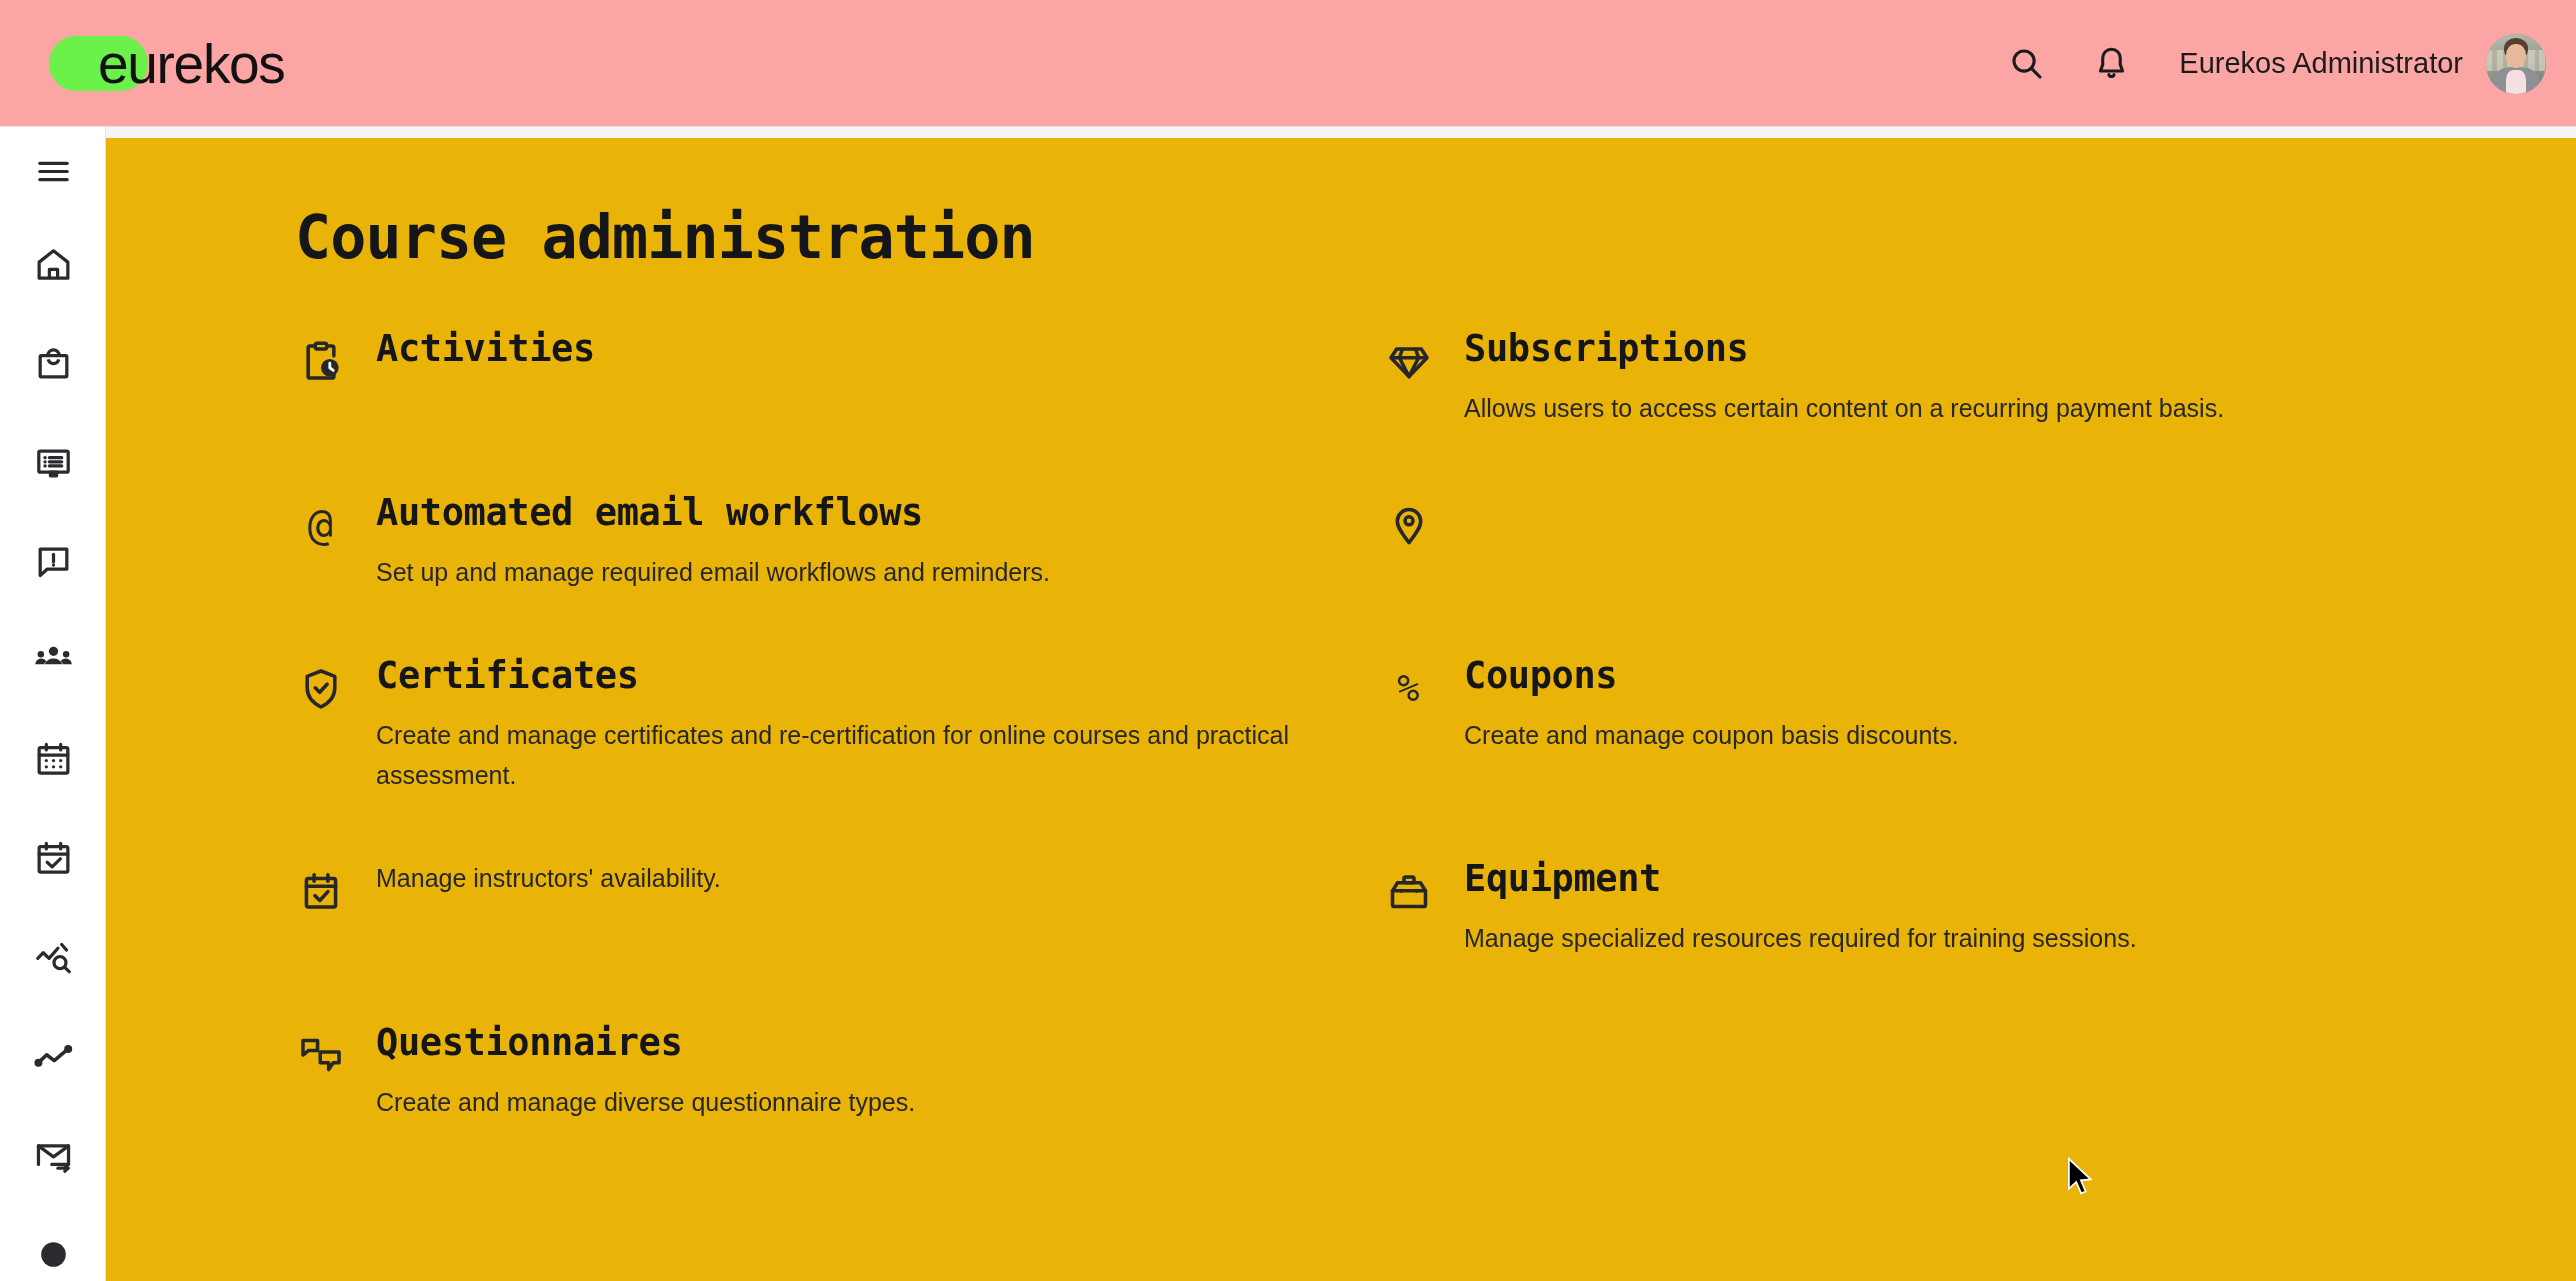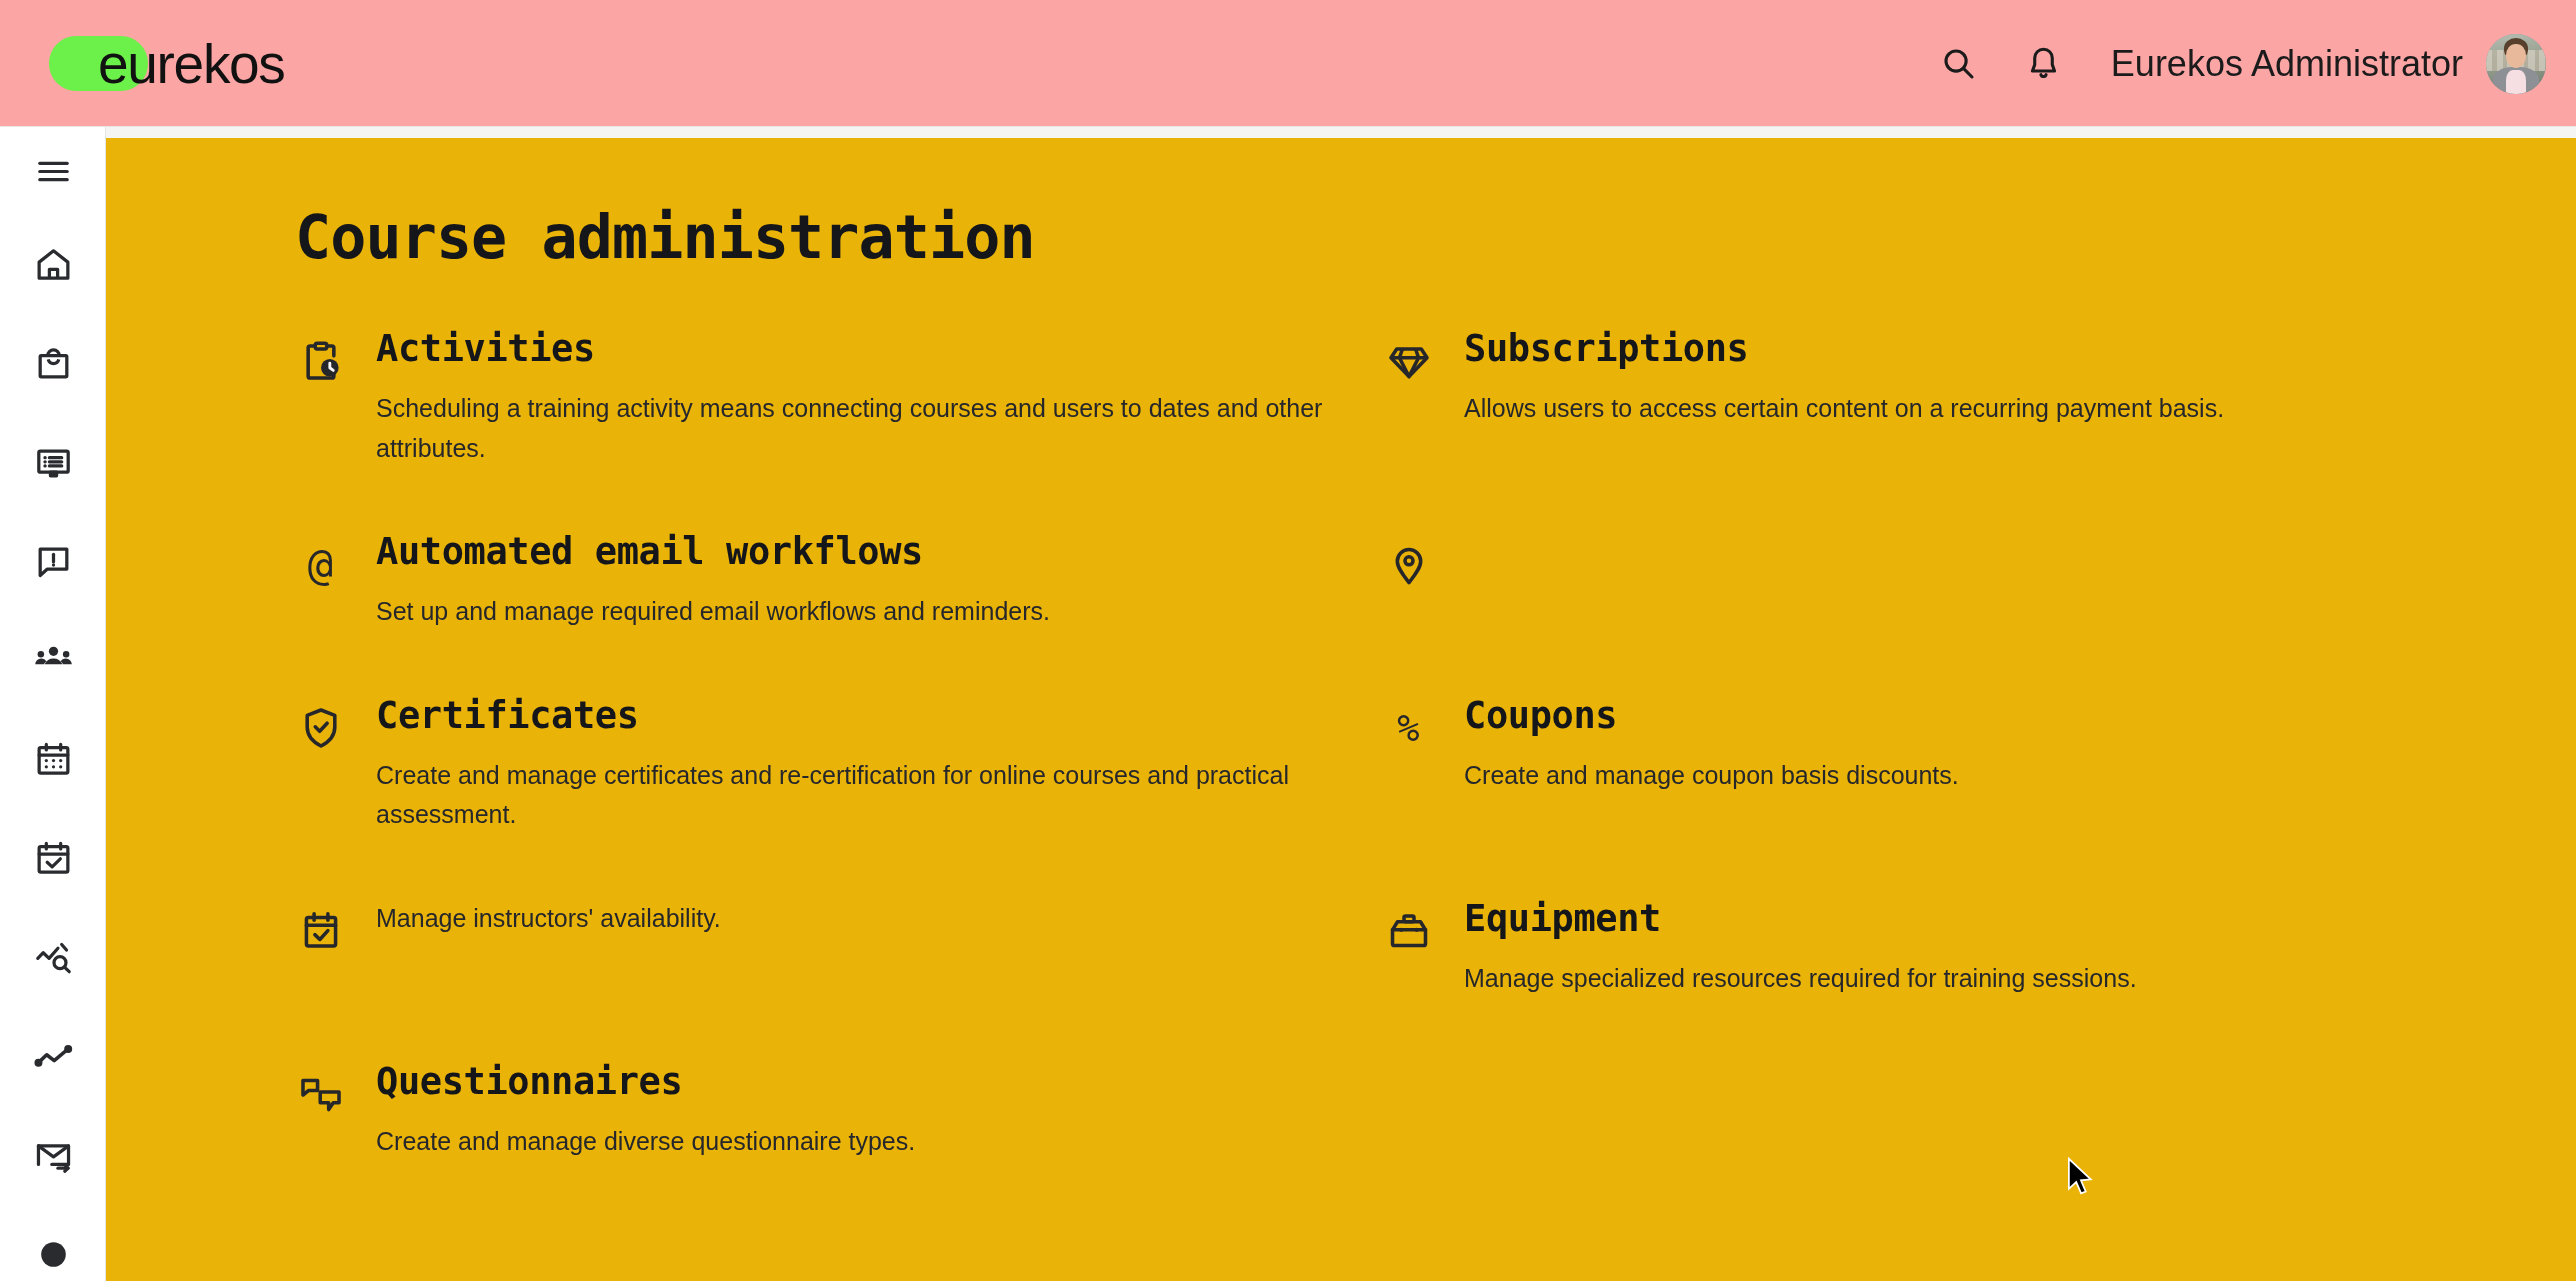--- a/index.html
+++ b/index.html
@@ -40,21 +40,21 @@
   .header-right {
     position: absolute; right: 30px; top: 0;
     height: 127px; display: flex; align-items: center; gap: 0;
   }
   .hdr-icon-btn {
     width: 85px; height: 85px;
     display: flex; align-items: center; justify-content: center;
     cursor: pointer; border-radius: 50%;
   }
   .hdr-user-name {
-    font-size: 36px; color: #1b1b1b; margin-right: 23px; margin-left: 25px;
+    font-size: 29px; color: #1b1b1b; margin-right: 23px; margin-left: 25px;
     white-space: nowrap;
   }
   .avatar {
     width: 60px; height: 60px; border-radius: 50%;
     overflow: hidden; position: relative;
     background: #8a9099; flex: 0 0 auto; cursor: pointer;
   }
   .av-bg { position:absolute; inset:0;
     background: linear-gradient(170deg,#b9bfb4 0%, #9aa394 38%, #6f7a6b 100%); }
   .av-bldg { position:absolute; left:0; top:28%; width:100%; height:34%;
@@ -300,21 +300,20 @@
         <svg width="46" height="46" viewBox="0 0 24 24" fill="none" stroke="#26272b" stroke-width="1.85" stroke-linecap="round" stroke-linejoin="round">
           <path d="M15.4 3.6h2.3a1 1 0 0 1 1 1v4.2"></path>
           <path d="M18.7 17.4v2a1 1 0 0 1-1 1H6.3a1 1 0 0 1-1-1V4.6a1 1 0 0 1 1-1h2.3"></path>
           <rect x="9" y="2.2" width="6" height="3" rx="1"></rect>
           <circle cx="16.6" cy="15" r="4.6" fill="#26272b" stroke="none"></circle>
           <polyline points="16.6,12.6 16.6,15 18.4,16.4" stroke="#f5f5f4" stroke-width="1.5"></polyline>
         </svg>
       </div>
       <div class="card-body">
         <div class="card-title">Activities</div>
-        <p class="card-desc">Scheduling a training activity means connecting courses and users to dates and other attributes.</p>
       </div>
     </div>
 
     <div class="card">
       <div class="card-icon">
         <svg width="46" height="46" viewBox="0 0 24 24" fill="none" stroke="#26272b" stroke-width="1.85" stroke-linejoin="round">
           <path d="M5.6 5.2h12.8l3 4.6L12 19.6 2.6 9.8z"></path>
           <path d="M2.6 9.8h18.8"></path>
             <path d="M8.6 5.2 7 9.8l5 9.8 5-9.8-1.6-4.6"></path>
         </svg>

